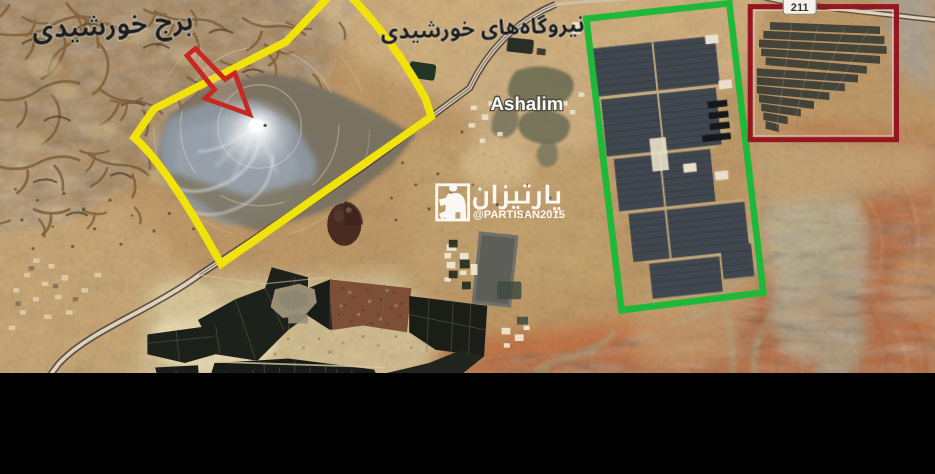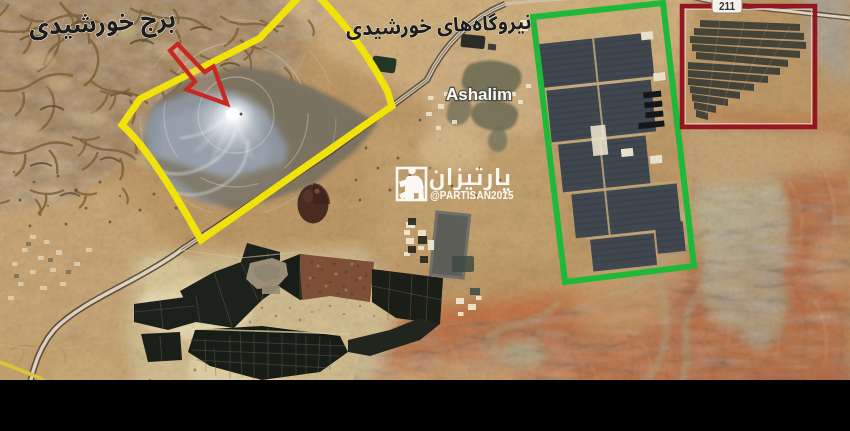--- a/index.html
+++ b/index.html
@@ -1,15 +1,15 @@
 <!DOCTYPE html>
 <html><head><meta charset="utf-8">
 <style>
 html,body{margin:0;padding:0;background:#000;}
-#stage{position:relative;width:850px;height:380px;overflow:hidden;font-family:"Liberation Sans",sans-serif;filter:blur(0.45px) saturate(1.05);}
+#stage{position:relative;width:850px;height:339px;overflow:hidden;font-family:"Liberation Sans",sans-serif;filter:blur(0.45px) saturate(1.05);}
 </style></head>
 <body>
 <div id="stage">
 <svg width="850" height="431" viewBox="0 0 850 431">
 <defs>
 <filter id="b8" x="-30%" y="-30%" width="160%" height="160%">
           <feGaussianBlur stdDeviation="8"></feGaussianBlur>
         </filter>
 <filter id="b5" x="-30%" y="-30%" width="160%" height="160%">
           <feGaussianBlur stdDeviation="5"></feGaussianBlur>

